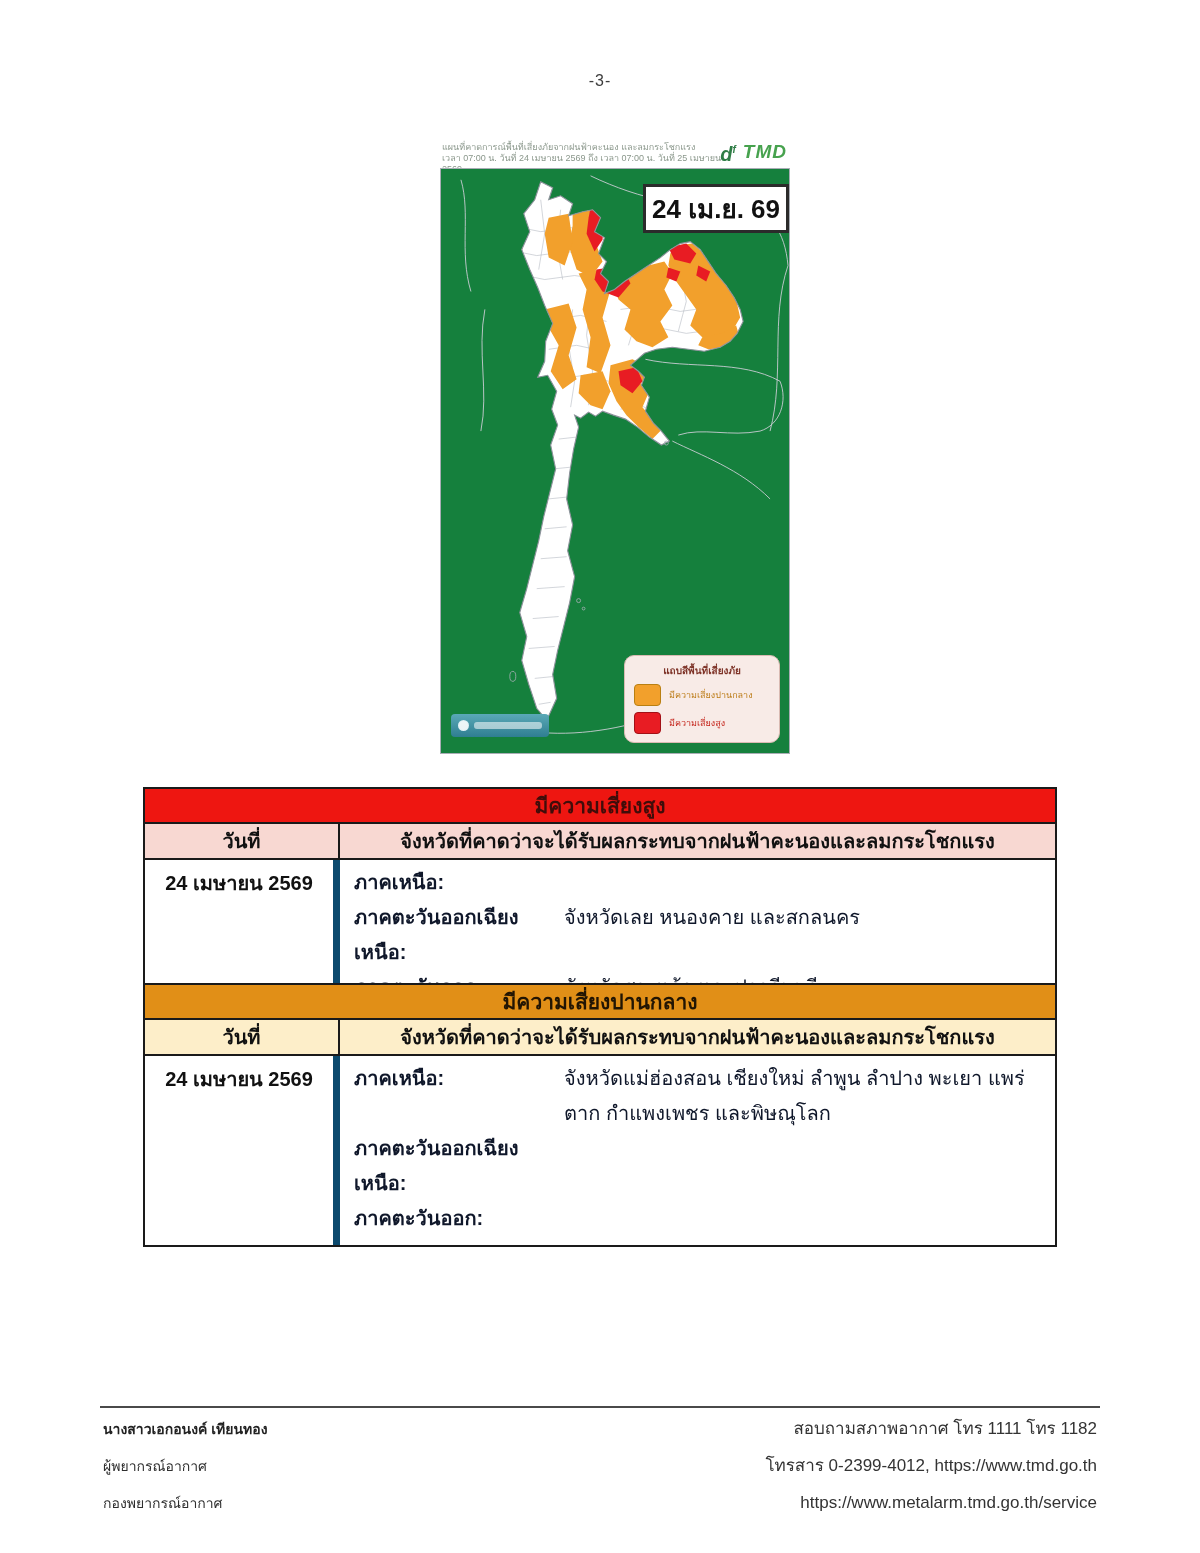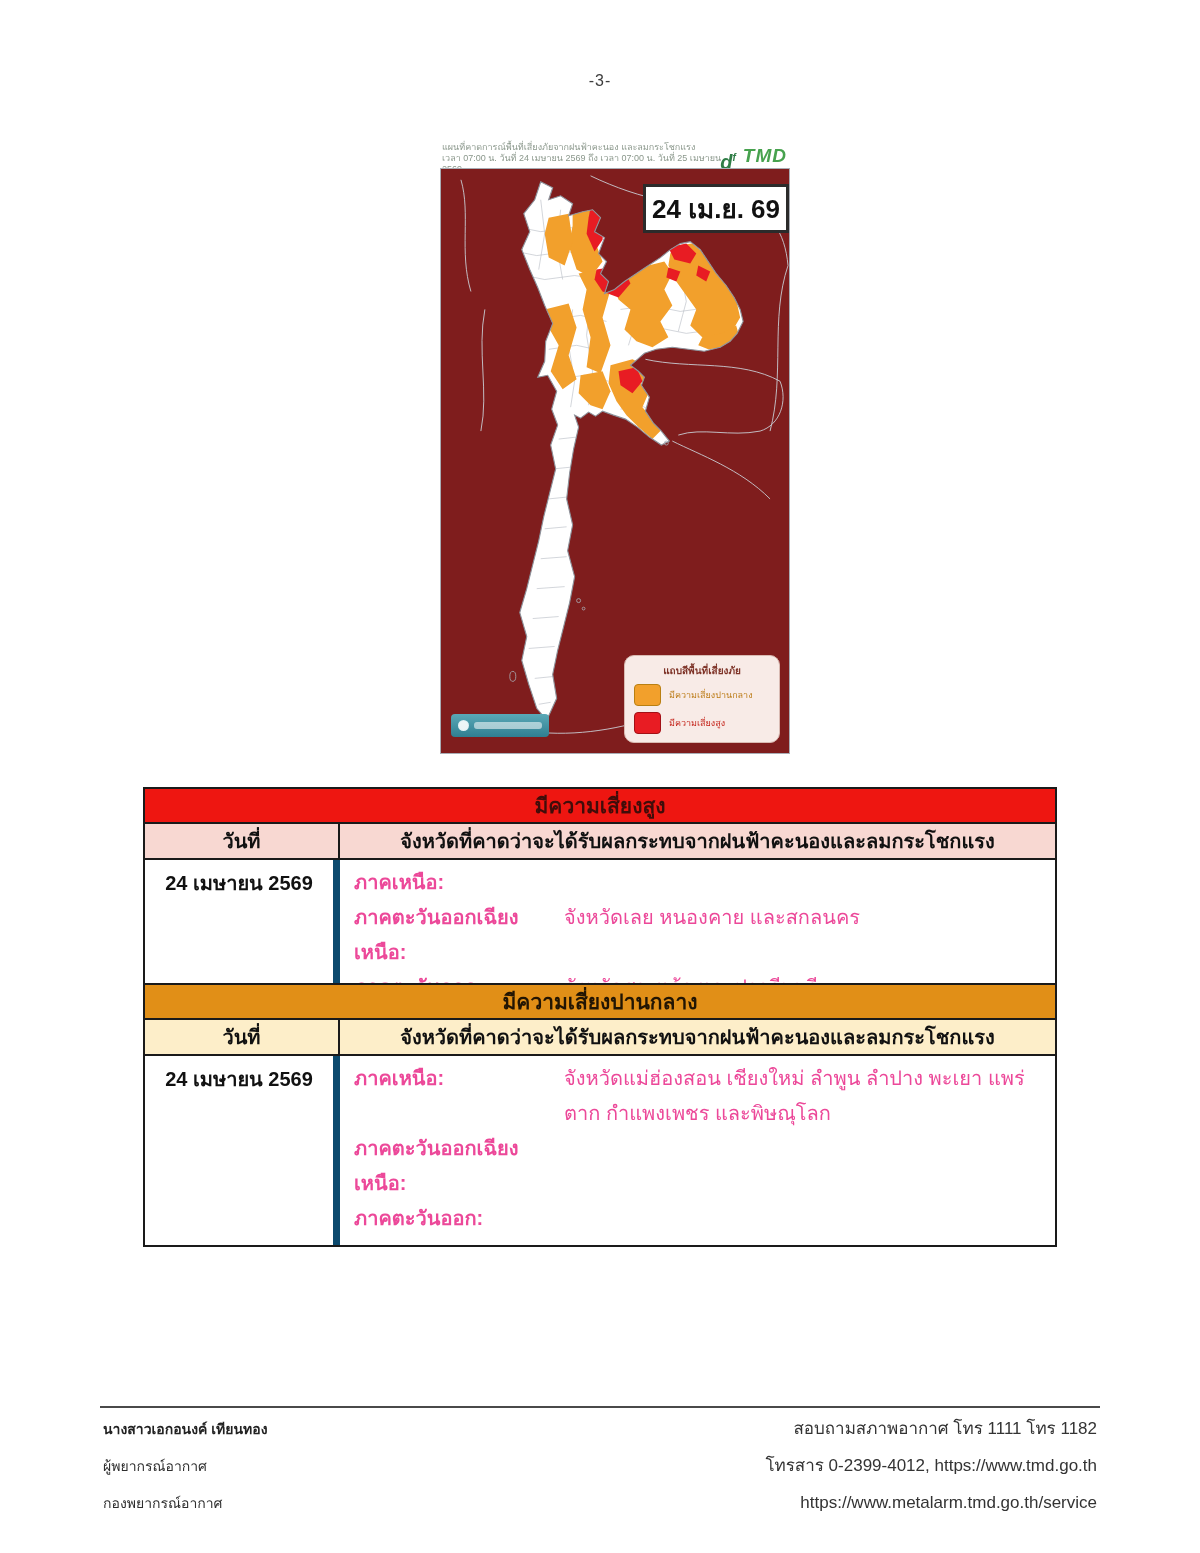--- a/index.html
+++ b/index.html
@@ -7,24 +7,24 @@
     position:relative;width:1200px;height:1553px;background:#ffffff;
     font-family:"Liberation Sans","DejaVu Sans",sans-serif;color:#1c1c1c;overflow:hidden;
   }
   .page-number{position:absolute;top:72px;left:0;width:100%;text-align:center;
     font-size:16px;color:#3c3c3c;letter-spacing:1px;}
 
   
   .map-figure{position:absolute;left:437px;top:140px;width:354px;height:614px;background:#fff;}
   .map-title{position:absolute;left:5px;top:2px;width:280px;font-size:9px;line-height:11px;color:#8a978b;}
   .map-logos{position:absolute;top:0px;right:4px;display:flex;align-items:center;gap:7px;}
-  .df-logo{font-size:20px;font-weight:700;font-style:italic;color:#2f7d46;line-height:20px;margin-top:8px;}
+  .df-logo{font-size:20px;font-weight:700;font-style:italic;color:#2f7d46;line-height:20px;}
   .df-logo sup{font-size:10px;}
   .tmd-logo{font-size:19px;font-weight:800;font-style:italic;color:#47a24e;letter-spacing:1px;}
-  .map-canvas{position:absolute;left:3px;top:28px;width:348px;height:584px;border:1px solid #a9adb5;background:#7f1d1d;}
+  .map-canvas{position:absolute;left:3px;top:28px;width:348px;height:584px;border:1px solid #a9adb5;background:#15803d;}
   .date-badge{position:absolute;top:44px;right:2px;width:140px;height:43px;border:3px solid #2b2b2b;
     background:#fff;display:flex;align-items:center;justify-content:center;
     font-size:26px;font-weight:700;color:#111;z-index:5;}
   .map-legend{position:absolute;right:9px;bottom:10px;width:136px;background:#f8ebe7;
     border:1px solid #d9bab2;border-radius:10px;padding:7px 9px 8px 9px;z-index:4;}
   .map-legend .lg-title{font-size:10px;font-weight:700;color:#7e3328;text-align:center;margin-bottom:4px;}
   .lg-row{display:flex;align-items:center;gap:8px;margin-top:6px;}
   .lg-swatch{width:25px;height:20px;border-radius:4px;flex:0 0 auto;}
   .lg-swatch.moderate{border:1.5px solid #b97f12;}
   .lg-swatch.high{border:1.5px solid #a21016;}
@@ -43,21 +43,21 @@
   .rt-title{height:33px;display:flex;align-items:center;justify-content:center;
     font-weight:700;font-size:21px;border-bottom:2px solid #1a1a1a;}
   .rt-sub{display:grid;grid-template-columns:195px 1fr;border-bottom:2px solid #1a1a1a;}
   .rt-sub>div{display:flex;align-items:center;justify-content:center;font-weight:700;font-size:20px;
     height:34px;color:#111;}
   .rt-sub>div:first-child{border-right:2px solid #1a1a1a;}
   .rt-body{display:grid;grid-template-columns:195px 1fr;}
   .rt-date{border-right:7px solid #0c4a6e;text-align:center;padding-top:7px;
     font-weight:700;font-size:20px;color:#111;}
   .rt-rows{padding:5px 12px 9px 14px;}
-  .rt-row{display:grid;grid-template-columns:210px 1fr;font-size:20px;line-height:35px;color:#ec4899;}
+  .rt-row{display:grid;grid-template-columns:210px 1fr;font-size:20px;line-height:35px;color:#0f172a;}
   .rt-row .rt-label{font-weight:700;}
   .t1 .rt-title{color:#400d0a;}
   .t2 .rt-title{color:#221503;}
 
   
   .footer-rule{position:absolute;left:100px;top:1406px;width:1000px;height:0;border-top:2px solid #4a4a4a;}
   .footer-left{position:absolute;left:103px;top:1420px;font-size:14px;color:#2e2e2e;}
   .footer-left .fl-line{margin-bottom:19px;line-height:18px;}
   .footer-left .fl-line.name{font-weight:700;color:#222;}
   .footer-right{position:absolute;right:103px;top:1420px;text-align:right;font-size:17px;color:#333;}

